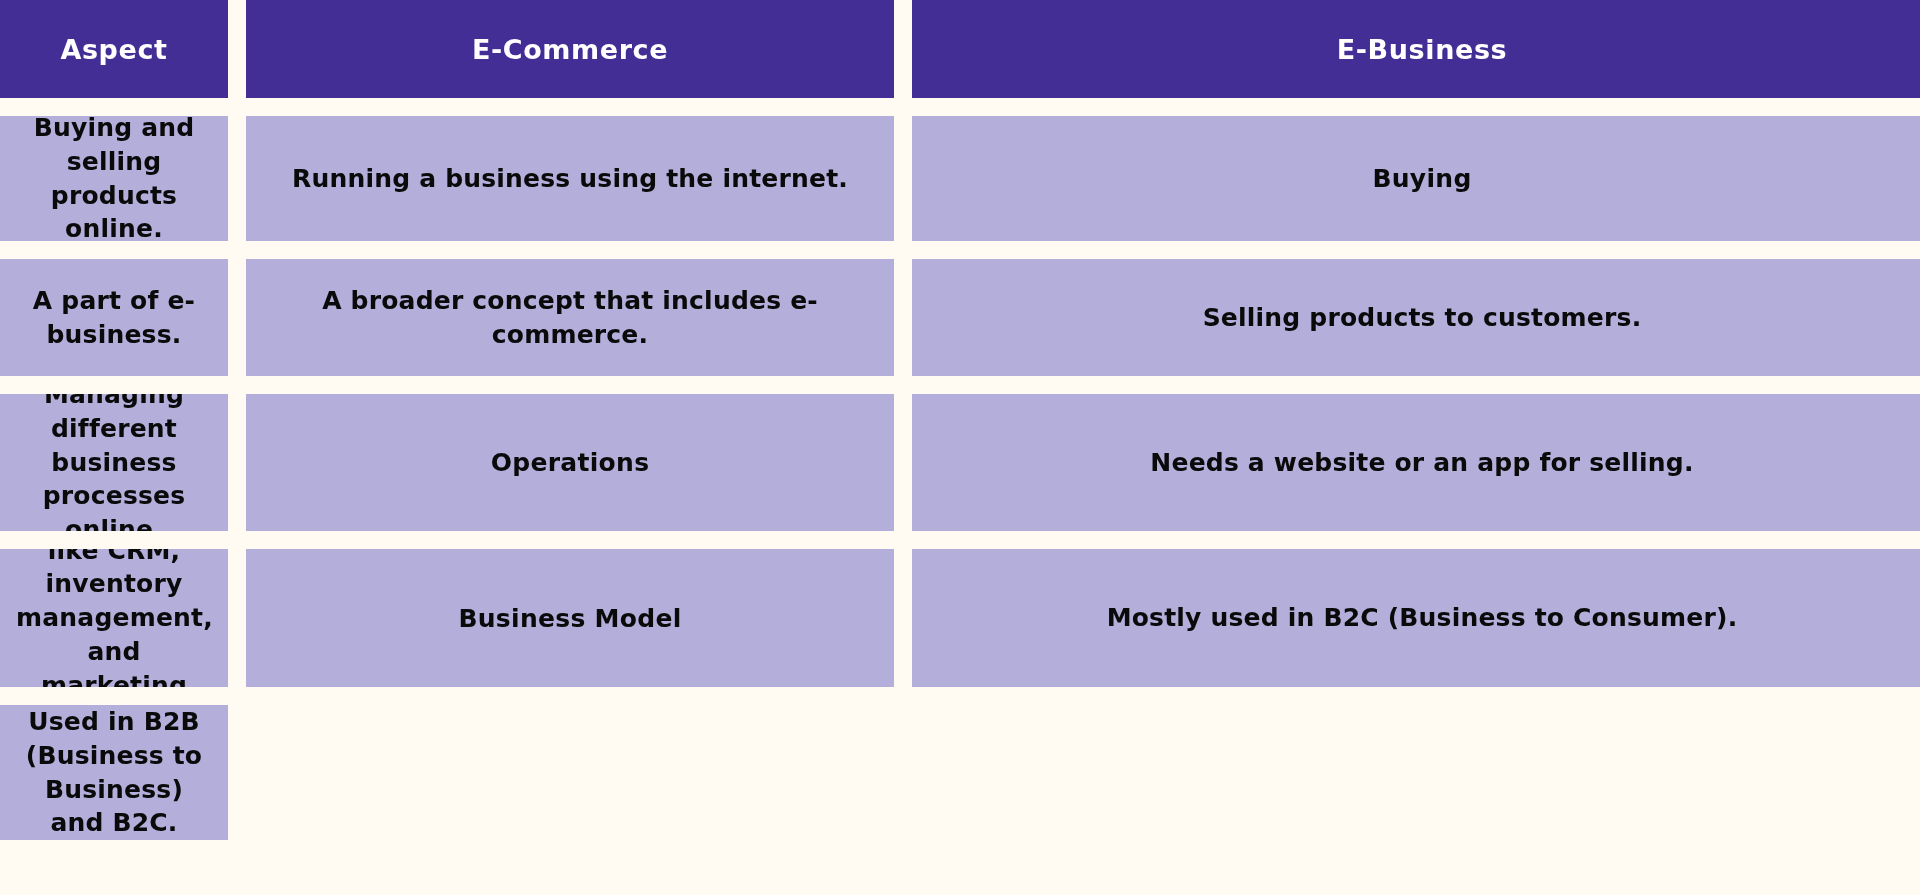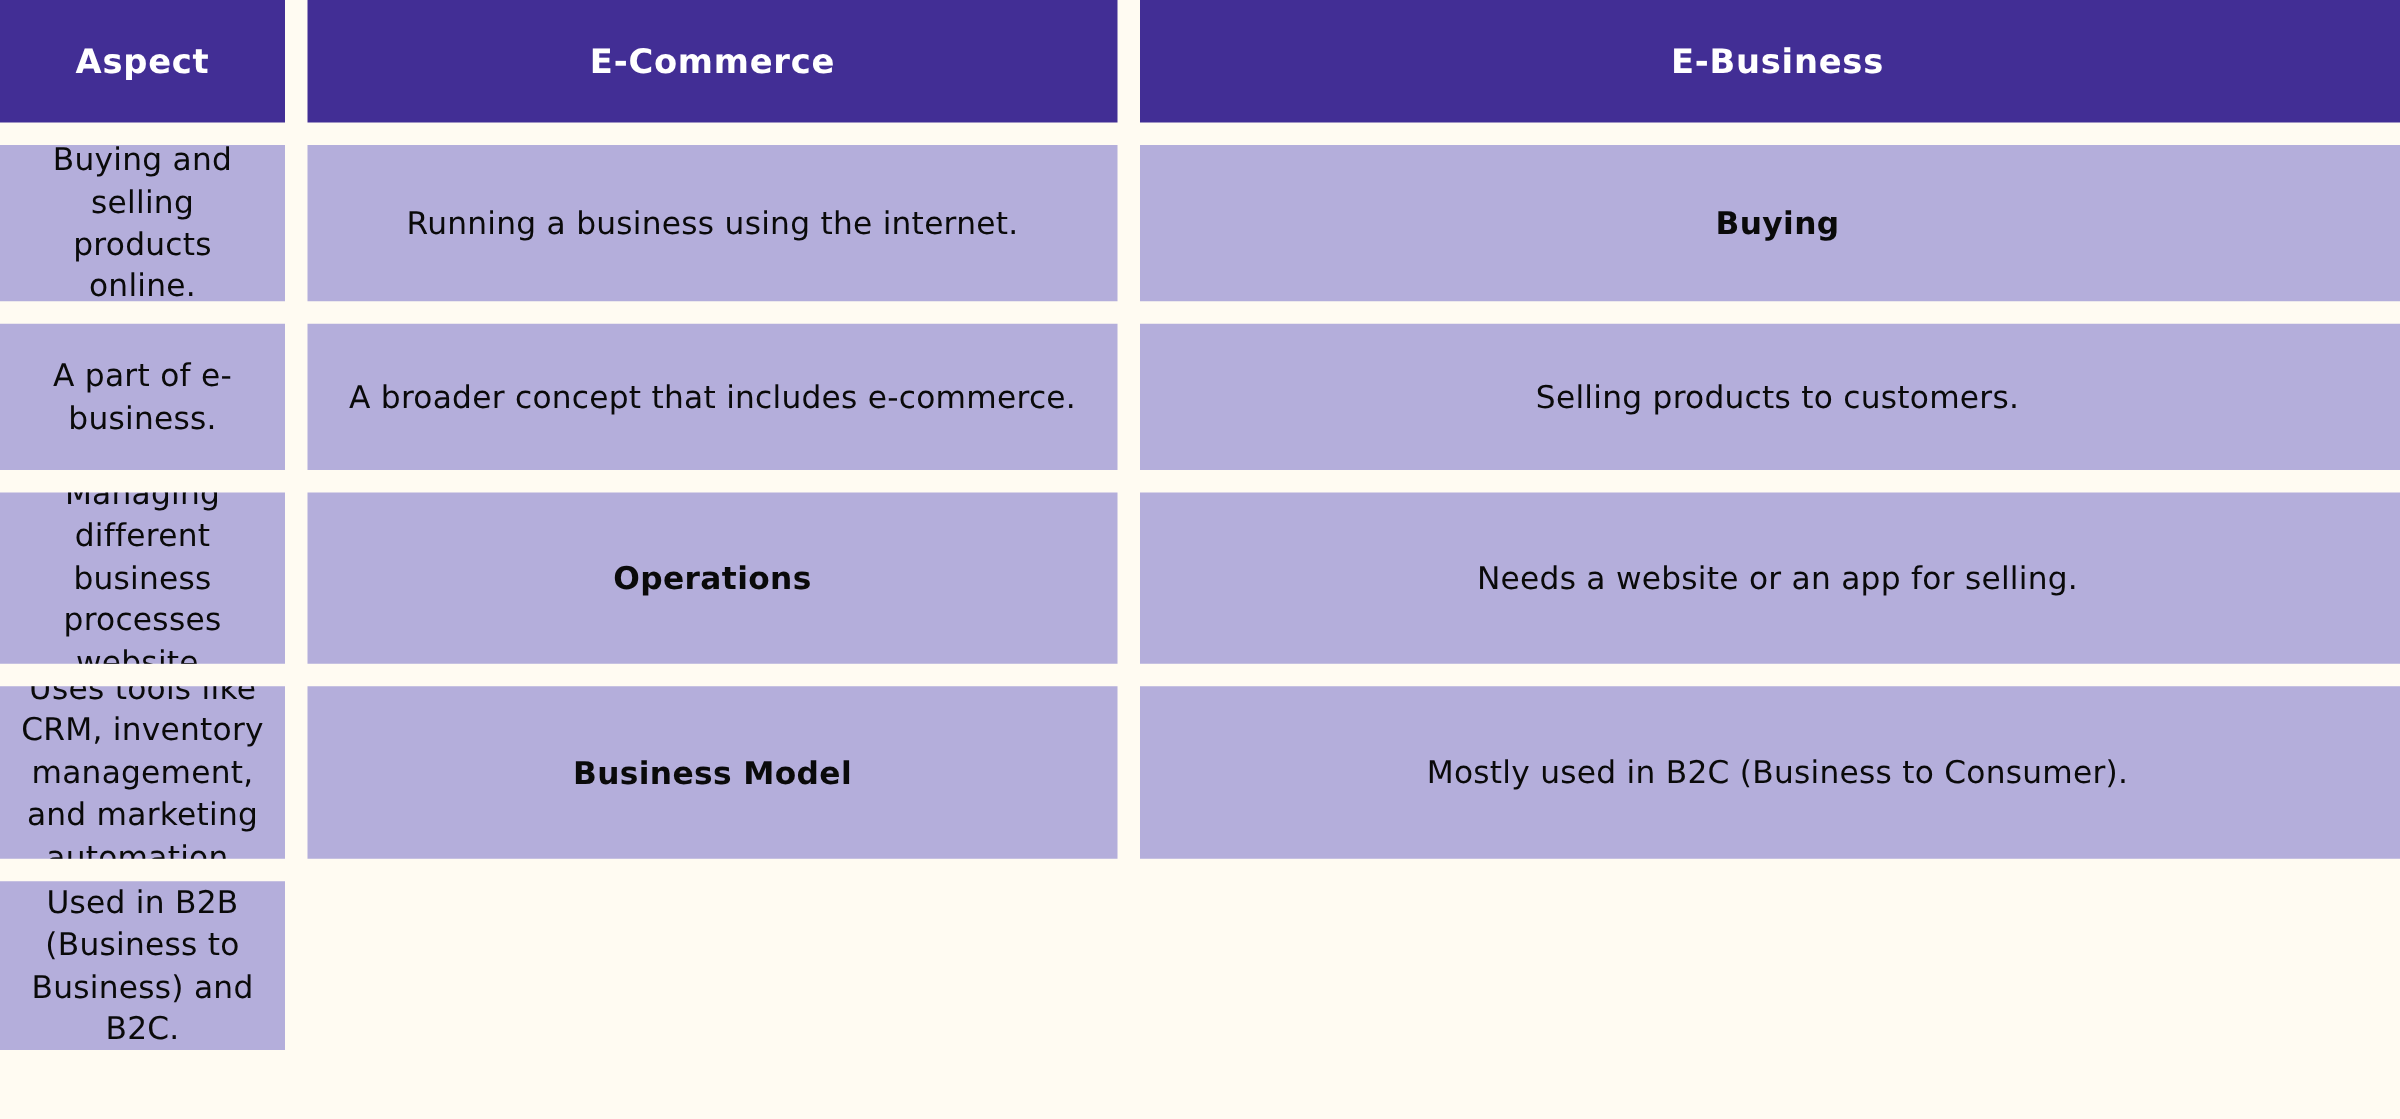--- a/index.html
+++ b/index.html
@@ -49,21 +49,21 @@
   }
 
   .aspect-cell {
     font-size: 25px;
     font-weight: bold;
     letter-spacing: 0.3px;
   }
 
   .value-cell {
     font-size: 25px;
-    font-weight: normal;
+    font-weight: bold;
     line-height: 1.35;
     letter-spacing: 0.2px;
   }
 
   .value-cell span,
   .aspect-cell span,
   .header-cell span {
     display: block;
     max-width: 100%;
   }
@@ -97,21 +97,21 @@
     <span>A part of e-business.</span>
   </div>
   <div class="cell body-cell value-cell">
     <span>A broader concept that includes e-commerce.</span>
   </div>
 
   <div class="cell body-cell value-cell">
     <span>Selling products to customers.</span>
   </div>
   <div class="cell body-cell value-cell">
-    <span>Managing different business processes website.</span>
+    <span>Managing different business processes online.</span>
   </div>
 
   <div class="cell body-cell aspect-cell">
     <span>Operations</span>
   </div>
   <div class="cell body-cell value-cell">
     <span>Needs a website or an app for selling.</span>
   </div>
   <div class="cell body-cell value-cell">
     <span>Uses tools like CRM, inventory management, and marketing automation.</span>

